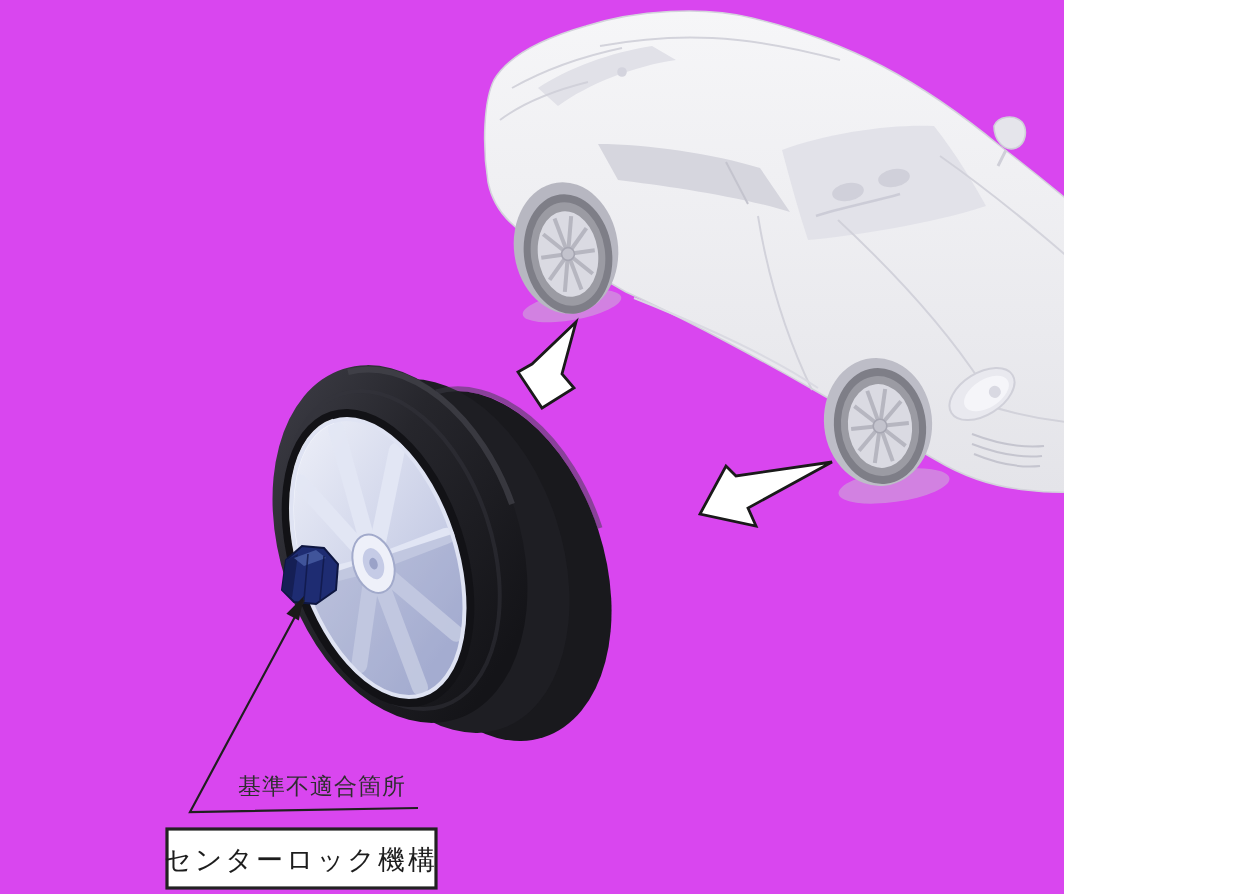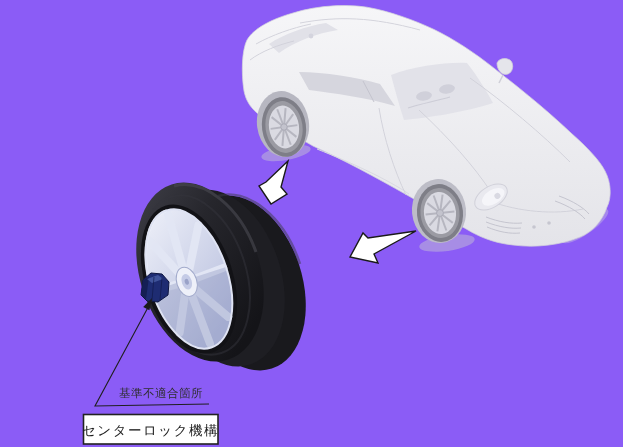--- a/index.html
+++ b/index.html
@@ -1,17 +1,17 @@
 <!DOCTYPE html>
 <html><head>
 <meta charset="utf-8">
 <style>
   html,body{margin:0;padding:0;background:#ffffff;}
   .figure-canvas{
-    position:relative;width:623px;height:447px;background:#8b5cf6;overflow:hidden;
+    position:relative;width:532px;height:447px;background:#d946ef;overflow:hidden;
     font-family:"Liberation Serif","DejaVu Serif",serif;
   }
   svg{position:absolute;left:0;top:0;}
   .jp-small{font-size:11.5px;fill:#2e2e2e;letter-spacing:.5px;}
   .jp-box{font-size:13.5px;fill:#1d1d1d;letter-spacing:1.5px;}
 </style>
 </head>
 <body>
 
 <div class="figure-canvas">

